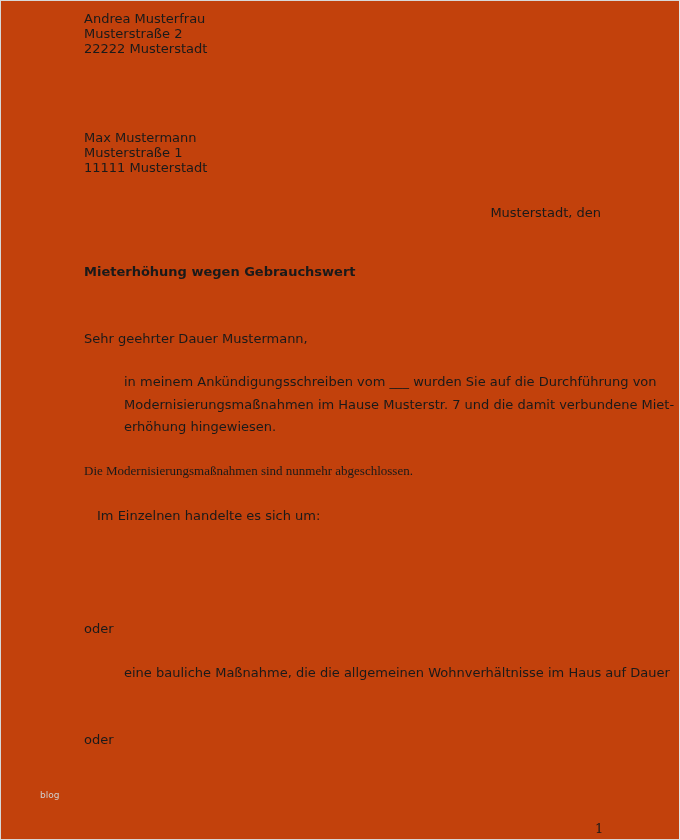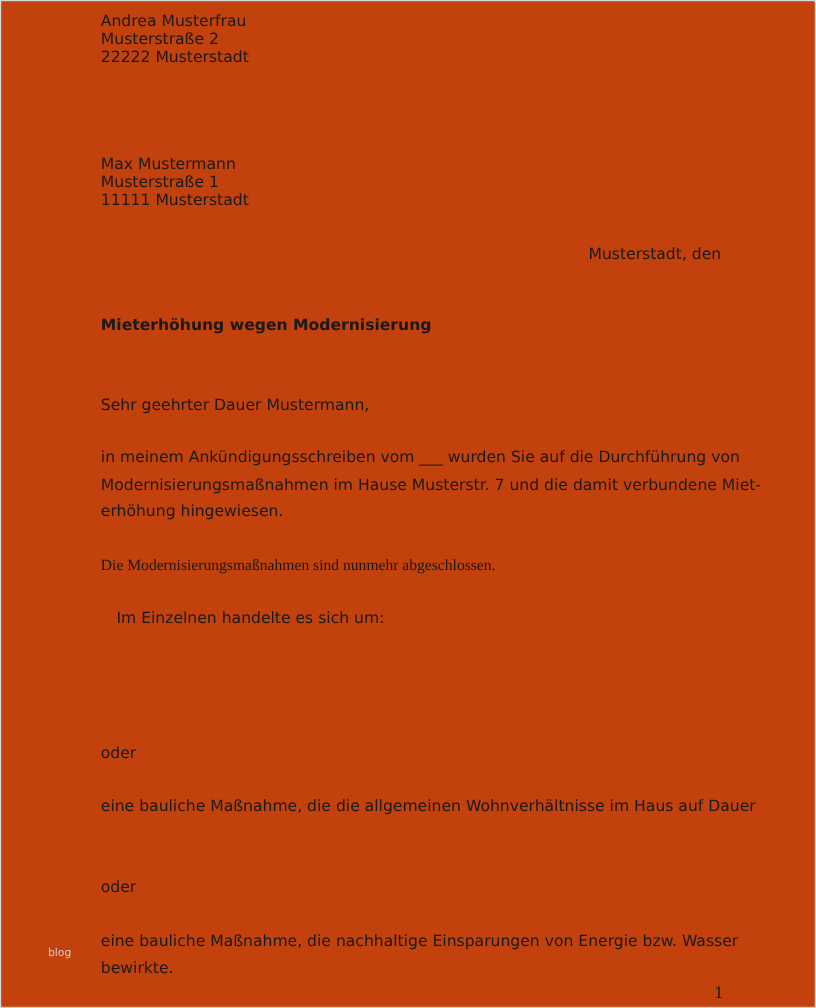--- a/index.html
+++ b/index.html
@@ -38,20 +38,21 @@
       width: 519px;
       line-height: 22.5px;
       text-align: justify;
       text-align-last: left;
     }
     .justify-line {
       display: block;
       text-align: justify;
       text-align-last: justify;
       white-space: nowrap;
+      margin-left: 40px;
     }
     .justify-line.last {
       text-align-last: left;
     }
     .watermark {
       left: 39px; top: 789px;
       font-size: 9px;
       color: #cfcfcf;
     }
     .pagenum {
@@ -73,21 +74,21 @@
   </div>
 
   <div class="abs recipient">
     <div class="line">Max Mustermann</div>
     <div class="line">Musterstraße 1</div>
     <div class="line">11111 Musterstadt</div>
   </div>
 
   <div class="abs date">Musterstadt, den</div>
 
-  <div class="abs subject">Mieterhöhung wegen Modernisierung</div>
+  <div class="abs subject">Mieterhöhung wegen Gebrauchswert</div>
 
   <div class="abs para" style="top:327px;">Sehr geehrter Dauer Mustermann,</div>
 
   <div class="abs para" style="top:370px;">
     <span class="justify-line">in meinem Ankündigungsschreiben vom ___ wurden Sie auf die Durchführung von</span>
     <span class="justify-line">Modernisierungsmaßnahmen im Hause Musterstr. 7 und die damit verbundene Miet-</span>
     <span class="justify-line last">erhöhung hingewiesen.</span>
   </div>
 
   <div class="abs para" style="top:459px;font-family:Liberation Serif, serif;">Die Modernisierungsmaßnahmen sind nunmehr abgeschlossen.</div>
@@ -96,21 +97,17 @@
 
 
   <div class="abs para" style="top:617px;">oder</div>
 
   <div class="abs para" style="top:661px;">
     <span class="justify-line">eine bauliche Maßnahme, die die allgemeinen Wohnverhältnisse im Haus auf Dauer</span>
   </div>
 
   <div class="abs para" style="top:728px;">oder</div>
 
-  <div class="abs para" style="top:773px;">
-    <span class="justify-line">eine bauliche Maßnahme, die nachhaltige Einsparungen von Energie bzw. Wasser</span>
-    <span class="justify-line last">bewirkte.</span>
-  </div>
 
   <div class="abs watermark">blog</div>
 
   <div class="abs pagenum">1</div>
 </div>
 
 </body></html>

